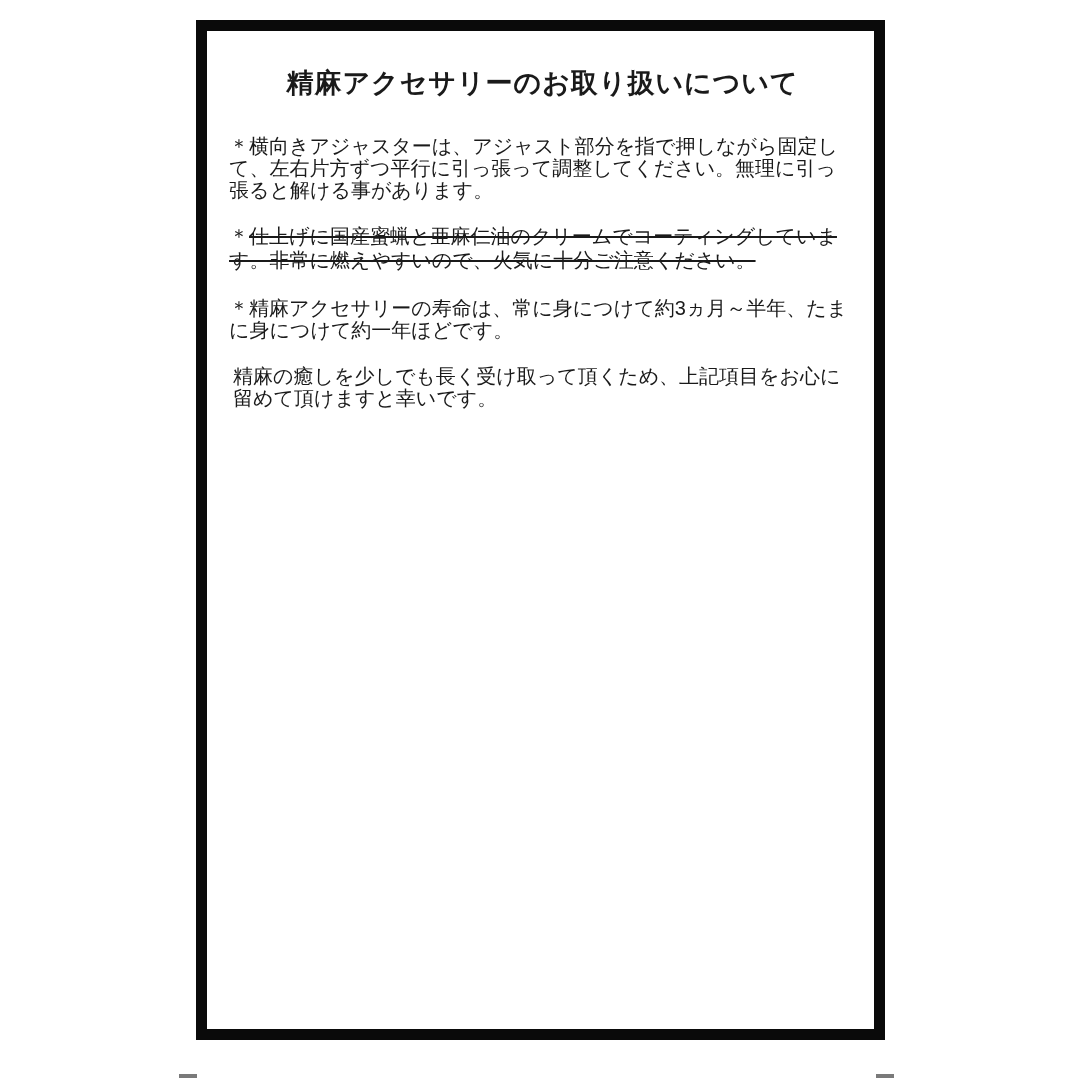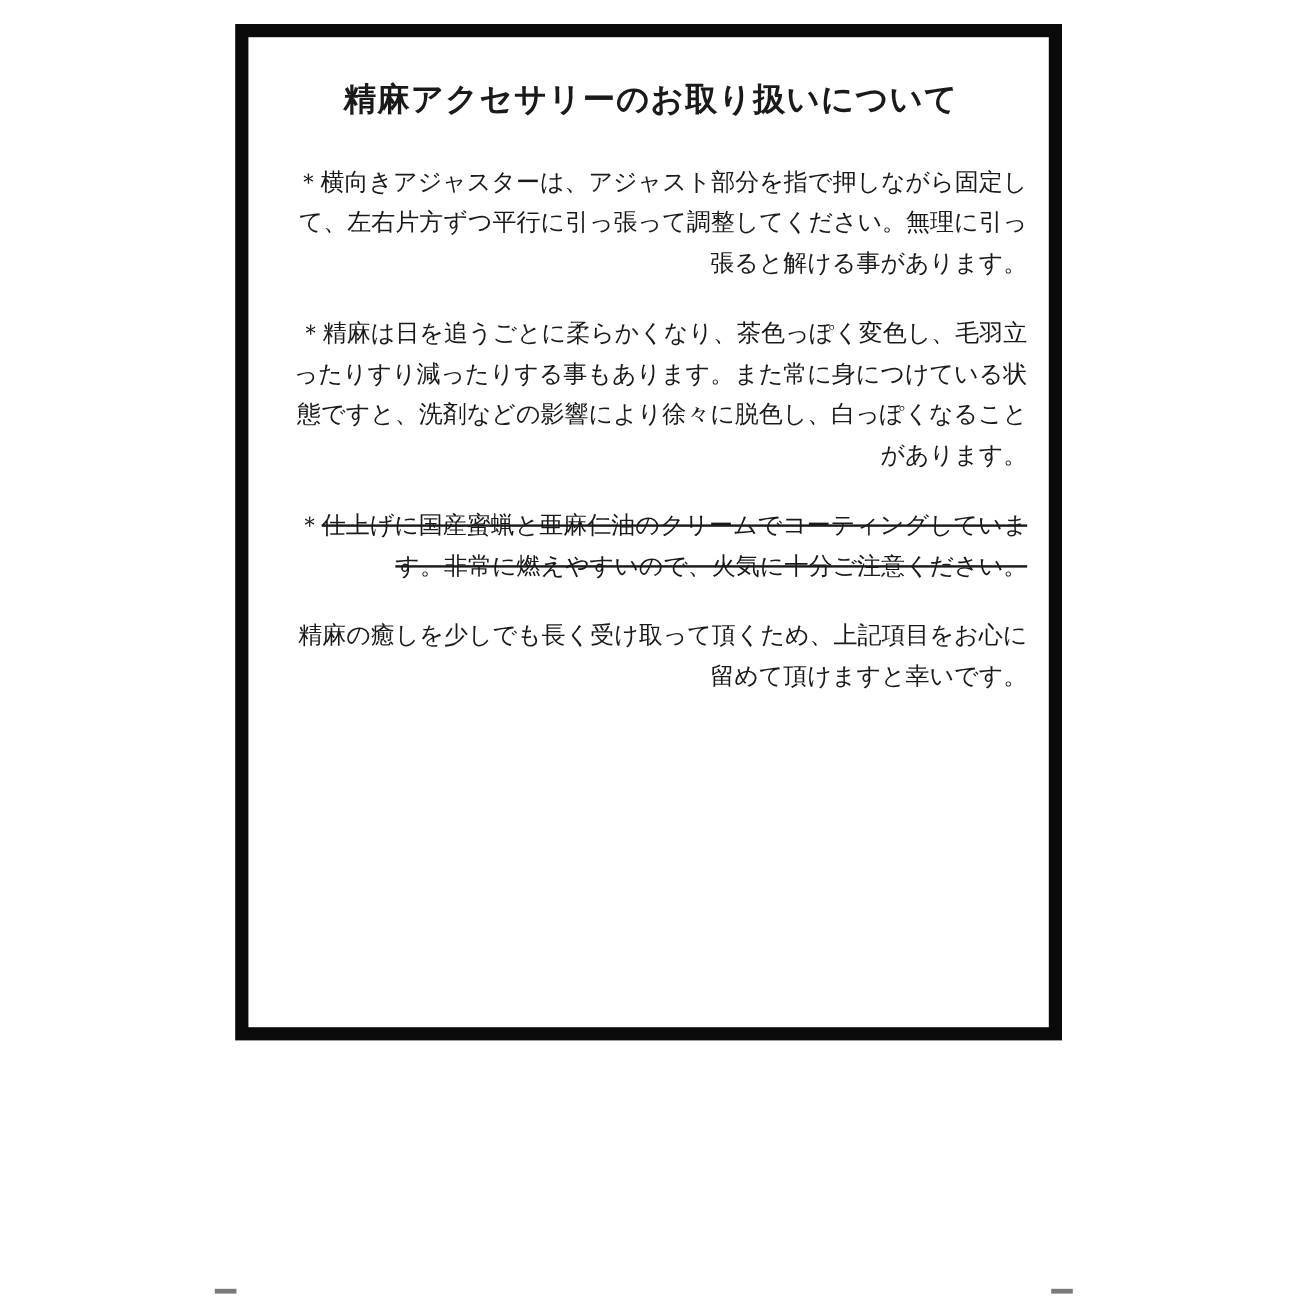--- a/index.html
+++ b/index.html
@@ -14,75 +14,76 @@
     overflow: hidden;
     font-family: "Liberation Sans", "DejaVu Sans", sans-serif;
     color: #1a1a1a;
     -webkit-font-smoothing: antialiased;
   }
   .frame {
     position: absolute;
     left: 196px;
     top: 20px;
     width: 689px;
-    height: 847px;
+    height: 1020px;
     box-sizing: border-box;
     border: 11px solid #0a0a0a;
     background: #ffffff;
     overflow: hidden;
   }
   .content {
     padding: 24px 18px 0 22px;
   }
   .title {
     margin: 10px 0 0 0;
     font-size: 27px;
     font-weight: bold;
     text-align: center;
     letter-spacing: 1px;
     color: #1a1a1a;
   }
   .body-text {
     margin-top: 34px;
     font-size: 20px;
-    line-height: 34px;
-    text-align: right;
+    line-height: 22px;
+    text-align: left;
   }
   .body-text p {
     margin: 0 0 24px 0;
     word-break: break-all;
   }
   .body-text p.closing {
     margin-top: 4px;
     padding-left: 4px;
   }
   .struck {
     text-decoration: line-through;
     text-decoration-thickness: 2px;
     text-decoration-color: #1a1a1a;
+    font-family: Liberation Mono, monospace;
   }
   .corner-mark {
     position: absolute;
     height: 4px;
     width: 18px;
     background: #7a7a7a;
     bottom: 2px;
   }
   .corner-mark.left  { left: 179px; }
   .corner-mark.right { left: 876px; }
 </style>
 </head>
 <body>
 
 <div class="frame">
   <div class="content">
     <h1 class="title">精麻アクセサリーのお取り扱いについて</h1>
     <div class="body-text">
         <p><span>＊</span><span>横向きアジャスターは、アジャスト部分を指で押しながら固定して、左右片方ずつ平行に引っ張って調整してください。無理に引っ張ると解ける事があります。</span></p>
-        <p><span>＊</span><span>精麻は日を追うごとに柔らかくなり、茶色っぽく変色し、毛羽立ったりすり減ったりする事もあります。また常に身につけている状態ですと、洗剤などの影響により徐々に脱色し、白っぽくなることがあります。</span></p>
         <p><span>＊</span><span class="struck">仕上げに国産蜜蝋と亜麻仁油のクリームでコーティングしています。非常に燃えやすいので、火気に十分ご注意ください。</span></p>
+        <p><span>＊</span><span>精麻アクセサリーの寿命は、常に身につけて約3ヵ月～半年、たまに身につけて約一年ほどです。</span></p>
         <p class="closing"><span>精麻の癒しを少しでも長く受け取って頂くため、上記項目をお心に留めて頂けますと幸いです。</span></p>
       </div>
   </div>
 </div>
 
 <div class="corner-mark left"></div>
 <div class="corner-mark right"></div>
 
 </body></html>

